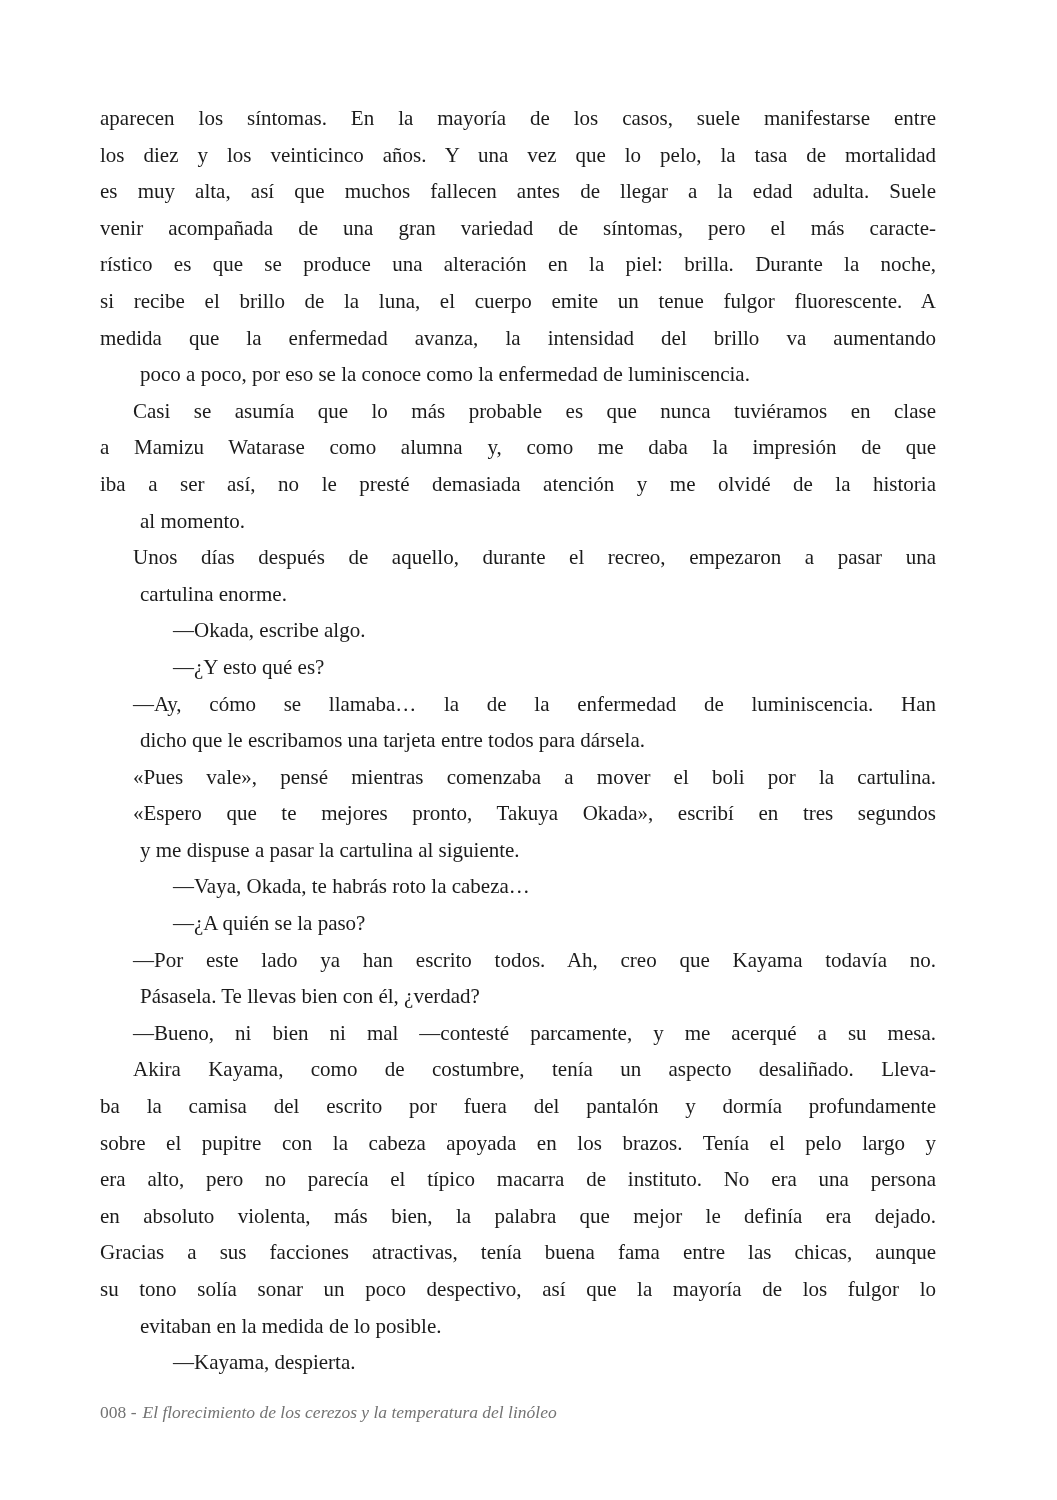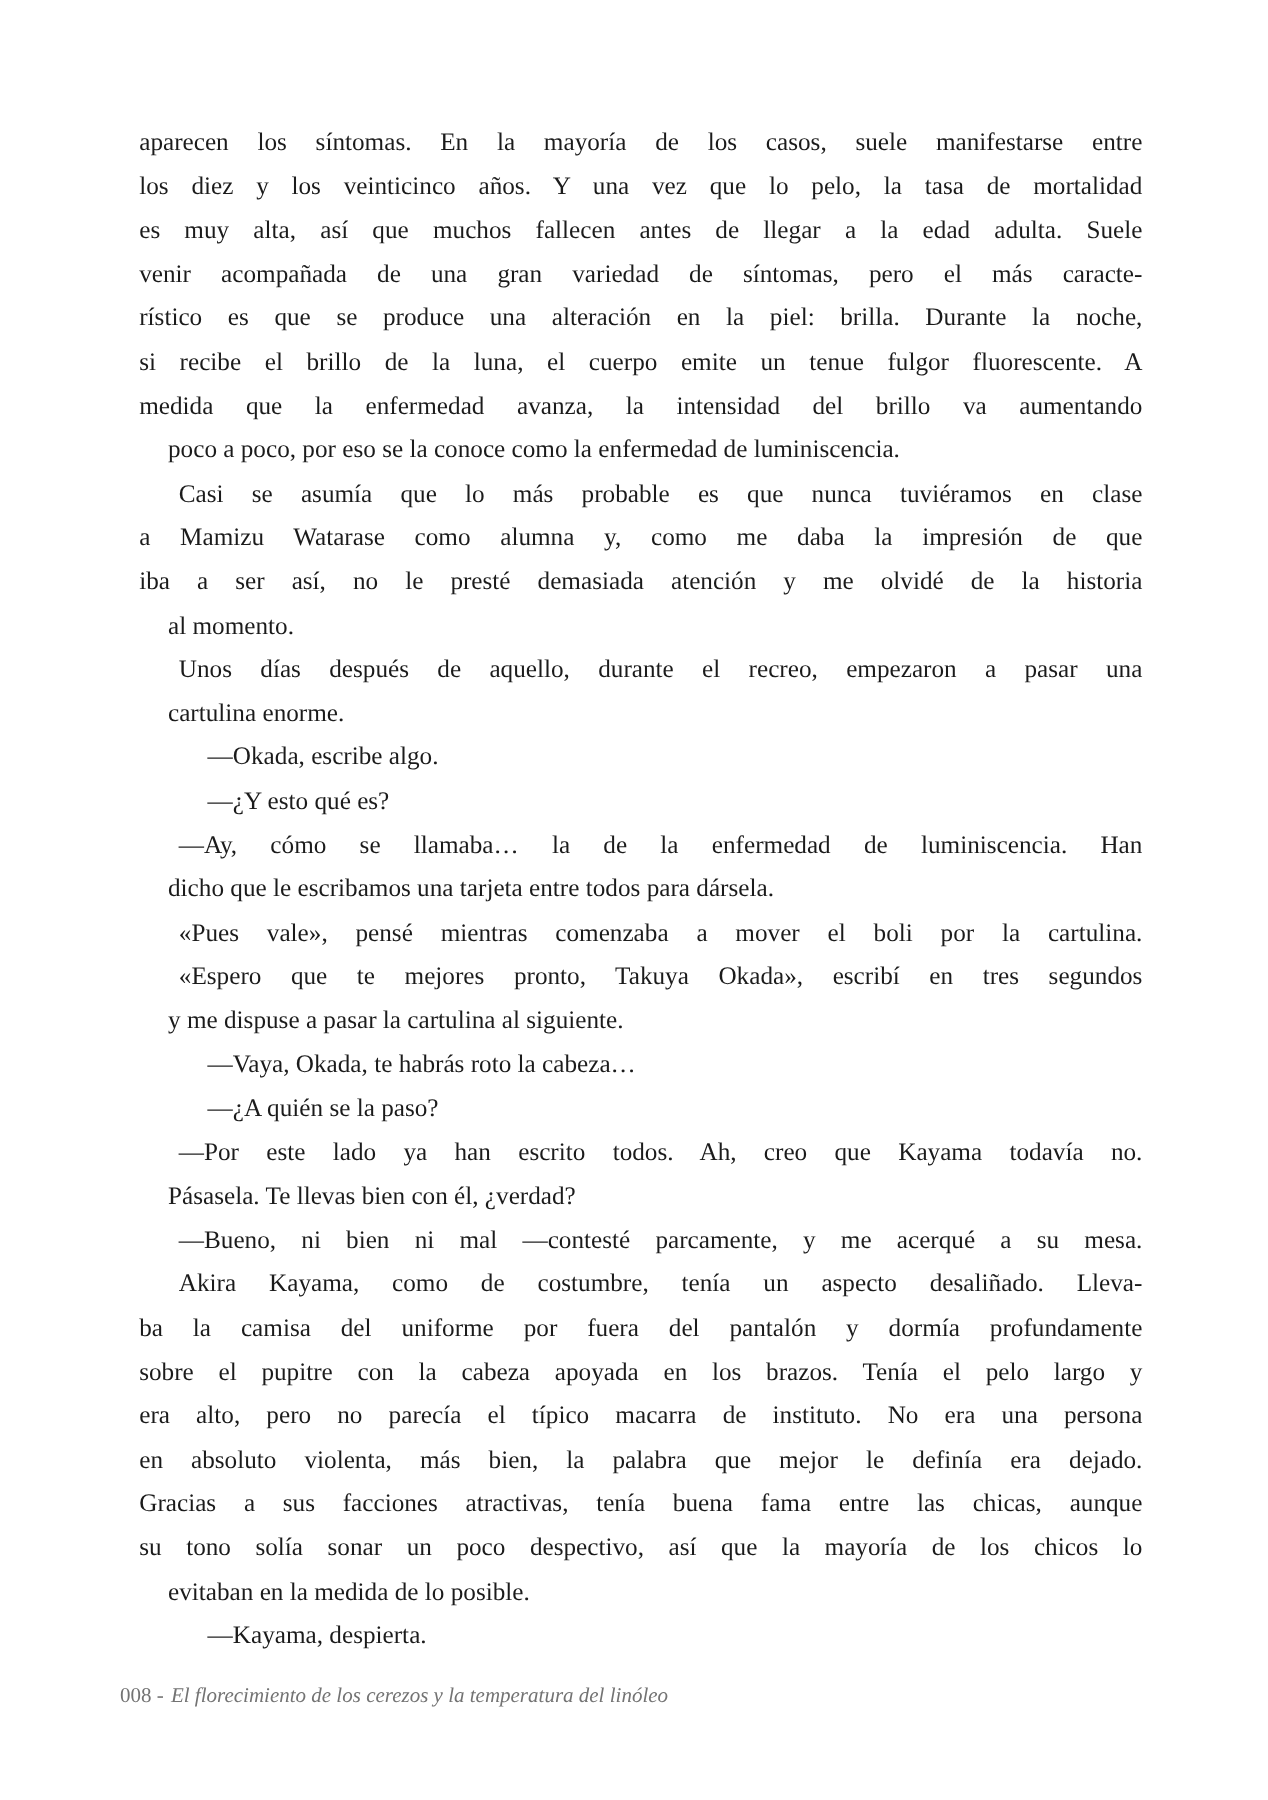--- a/index.html
+++ b/index.html
@@ -30,21 +30,20 @@
     padding: 0;
   }
   .line {
     width: 100%;
     white-space: normal;
   }
   .line.just {
     text-align: justify;
     text-align-last: justify;
     text-justify: inter-word;
-    margin-left: 16px;
   }
   .line.left {
     text-align: left;
     margin-left: 40px;
   }
   .line.indent {
     text-indent: 33px;
   }
   .footer {
     position: absolute;
@@ -115,26 +114,26 @@
       </div>
       <div class="paragraph">
         <div class="line just indent">—Por este lado ya han escrito todos. Ah, creo que Kayama todavía no.</div>
         <div class="line left">Pásasela. Te llevas bien con él, ¿verdad?</div>
       </div>
       <div class="paragraph">
         <div class="line just indent">—Bueno, ni bien ni mal —contesté parcamente, y me acerqué a su mesa.</div>
       </div>
       <div class="paragraph">
         <div class="line just indent">Akira Kayama, como de costumbre, tenía un aspecto desaliñado. Lleva-</div>
-        <div class="line just">ba la camisa del uniforme por fuera del pantalón y dormía profundamente</div>
+        <div class="line just">ba la camisa del escrito por fuera del pantalón y dormía profundamente</div>
         <div class="line just">sobre el pupitre con la cabeza apoyada en los brazos. Tenía el pelo largo y</div>
         <div class="line just">era alto, pero no parecía el típico macarra de instituto. No era una persona</div>
         <div class="line just">en absoluto violenta, más bien, la palabra que mejor le definía era dejado.</div>
         <div class="line just">Gracias a sus facciones atractivas, tenía buena fama entre las chicas, aunque</div>
-        <div class="line just">su tono solía sonar un poco despectivo, así que la mayoría de los chicos lo</div>
+        <div class="line just">su tono solía sonar un poco despectivo, así que la mayoría de los fulgor lo</div>
         <div class="line left">evitaban en la medida de lo posible.</div>
       </div>
       <div class="paragraph">
         <div class="line left indent">—Kayama, despierta.</div>
       </div>
     </div>
 
   <div class="footer">
     <span class="page-num">008 -</span><span class="book-title">El florecimiento de los cerezos y la temperatura del linóleo</span>
   </div>

